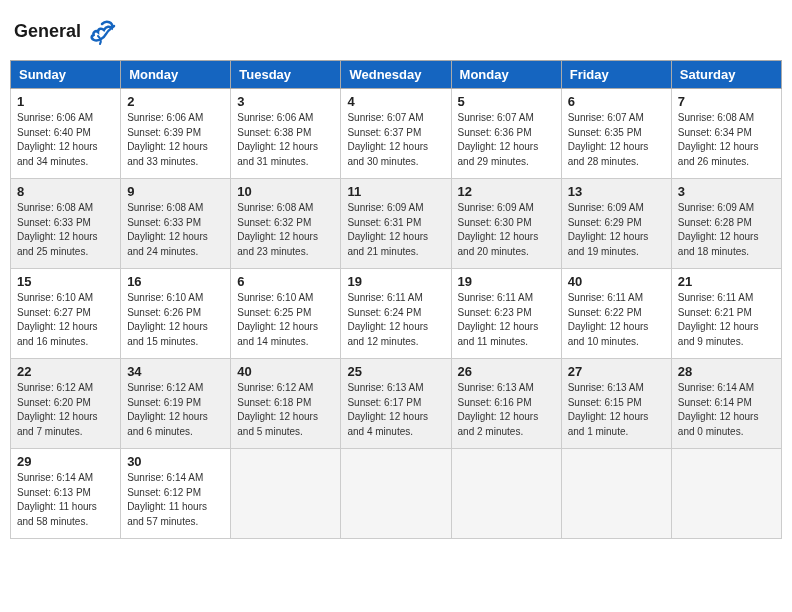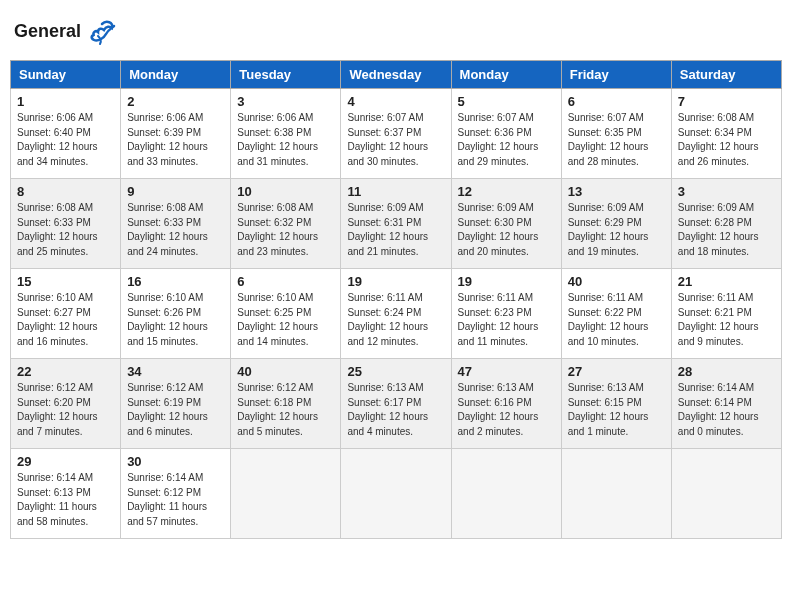--- a/index.html
+++ b/index.html
@@ -343,21 +343,21 @@
         <td>
         <span class="day-num">25</span>
         <div class="day-info">
           Sunrise: 6:13 AM<br>
           Sunset: 6:17 PM<br>
           Daylight: 12 hours<br>
           and 4 minutes.
         </div>
       </td>
         <td>
-        <span class="day-num">47</span>
+        <span class="day-num">26</span>
         <div class="day-info">
           Sunrise: 6:13 AM<br>
           Sunset: 6:16 PM<br>
           Daylight: 12 hours<br>
           and 2 minutes.
         </div>
       </td>
         <td>
         <span class="day-num">27</span>
         <div class="day-info">

